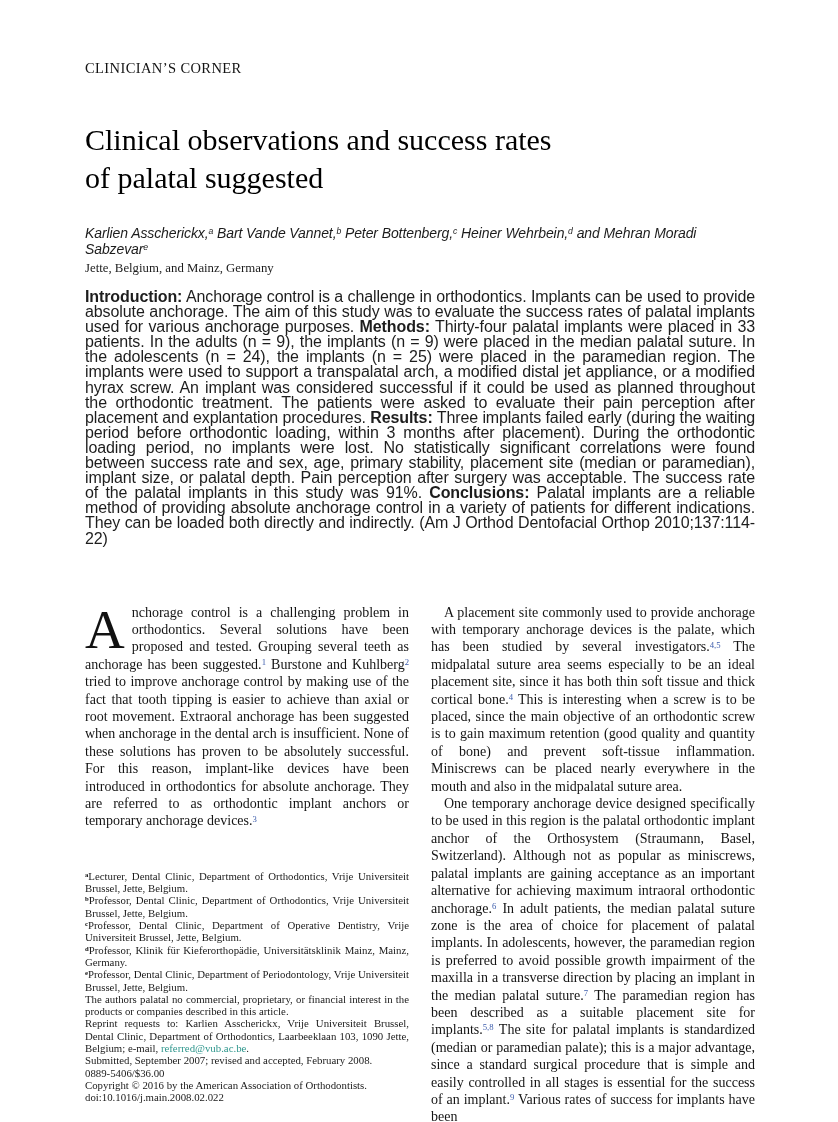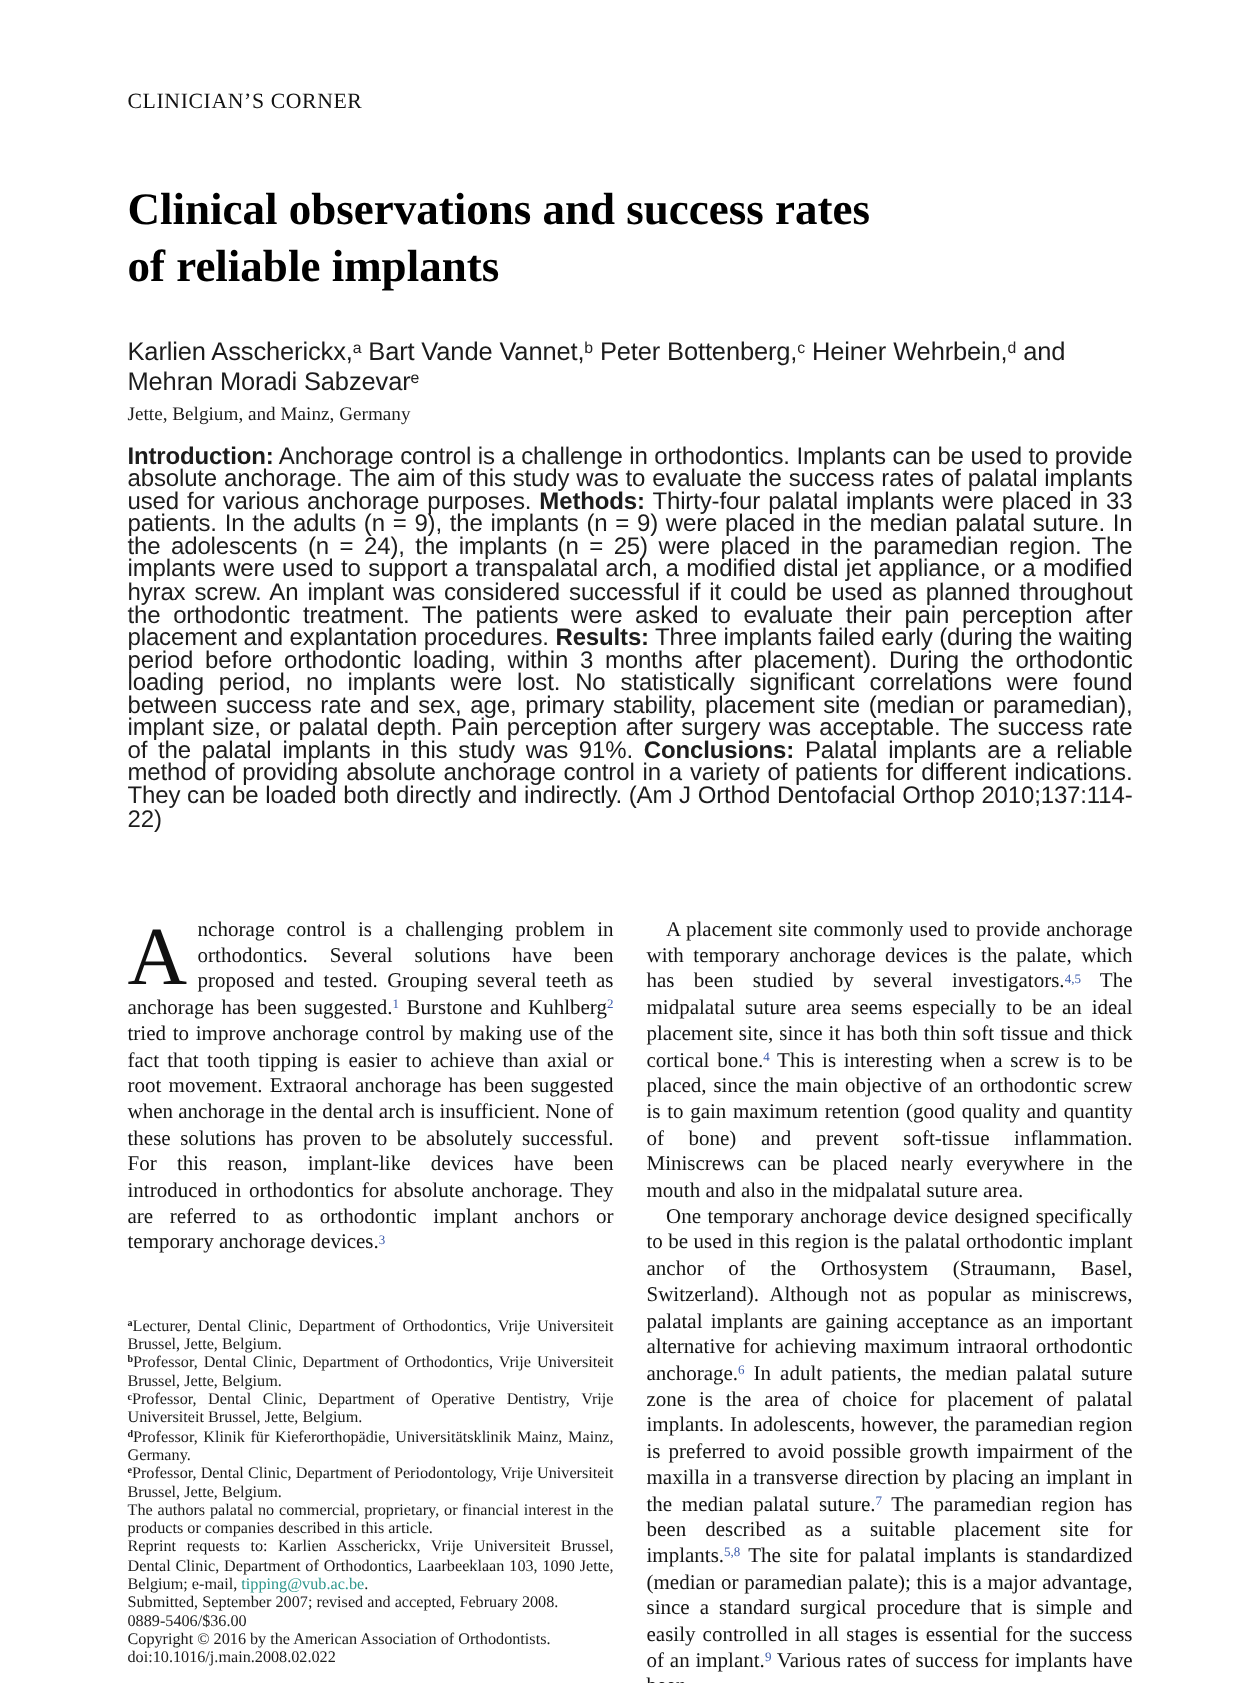--- a/index.html
+++ b/index.html
@@ -15,32 +15,33 @@
   }
   .masthead{
     font-family:"Liberation Serif",serif;
     font-size:14.5px;
     letter-spacing:.4px;
     color:#131313;
     margin-bottom:44px;
   }
   .title{
     font-family:"Liberation Serif",serif;
-    font-weight:bold;
+    font-weight:normal;
     font-size:30px;
     line-height:38px;
     color:#000;
     margin:0;
   }
   .authors{
     margin-top:28px;
     font-family:"Liberation Sans",sans-serif;
-    font-size:17px;
+    font-size:14px;
     letter-spacing:-.1px;
     color:#1c1c1c;
+    font-style:italic;
   }
   .affiliation{
     margin-top:4px;
     font-family:Liberation Serif, serif;
     font-size:12.8px;
     color:#1c1c1c;
   }
   .abstract{
     margin-top:13px;
     font-family:"Liberation Sans",sans-serif;
@@ -103,40 +104,40 @@
 </style>
 </head>
 <body>
 
 <div class="page">
 
   <div class="masthead">CLINICIAN’S CORNER</div>
 
   <h1 class="title">
     <span>Clinical observations and success rates</span><br>
-    <span>of reliable implants</span>
+    <span>of palatal suggested</span>
   </h1>
 
   <div class="authors">Karlien Asscherickx,<sup class="author-mark">a</sup> Bart Vande Vannet,<sup class="author-mark">b</sup> Peter Bottenberg,<sup class="author-mark">c</sup> Heiner Wehrbein,<sup class="author-mark">d</sup> and Mehran Moradi Sabzevar<sup class="author-mark">e</sup></div>
 
   <div class="affiliation">Jette, Belgium, and Mainz, Germany</div>
 
   <div class="abstract"><b>Introduction:</b> Anchorage control is a challenge in orthodontics. Implants can be used to provide absolute anchorage. The aim of this study was to evaluate the success rates of palatal implants used for various anchorage purposes. <b>Methods:</b> Thirty-four palatal implants were placed in 33 patients. In the adults (n = 9), the implants (n = 9) were placed in the median palatal suture. In the adolescents (n = 24), the implants (n = 25) were placed in the paramedian region. The implants were used to support a transpalatal arch, a modified distal jet appliance, or a modified hyrax screw. An implant was considered successful if it could be used as planned throughout the orthodontic treatment. The patients were asked to evaluate their pain perception after placement and explantation procedures. <b>Results:</b> Three implants failed early (during the waiting period before orthodontic loading, within 3 months after placement). During the orthodontic loading period, no implants were lost. No statistically significant correlations were found between success rate and sex, age, primary stability, placement site (median or paramedian), implant size, or palatal depth. Pain perception after surgery was acceptable. The success rate of the palatal implants in this study was 91%. <b>Conclusions:</b> Palatal implants are a reliable method of providing absolute anchorage control in a variety of patients for different indications. They can be loaded both directly and indirectly. (Am J Orthod Dentofacial Orthop 2010;137:114-22)</div>
 
   <div class="columns">
     <div class="col">
       <p class="body-para"><span class="dropcap">A</span><span>nchorage control is a challenging problem in orthodontics. Several solutions have been proposed and tested. Grouping several teeth as anchorage has been suggested.<sup class="cite">1</sup> Burstone and Kuhlberg<sup class="cite">2</sup> tried to improve anchorage control by making use of the fact that tooth tipping is easier to achieve than axial or root movement. Extraoral anchorage has been suggested when anchorage in the dental arch is insufficient. None of these solutions has proven to be absolutely successful. For this reason, implant-like devices have been introduced in orthodontics for absolute anchorage. They are referred to as orthodontic implant anchors or temporary anchorage devices.<sup class="cite">3</sup></span></p>
       <div class="footnotes">
           <p class="footnote"><sup class="fn-mark">a</sup>Lecturer, Dental Clinic, Department of Orthodontics, Vrije Universiteit Brussel, Jette, Belgium.</p>
           <p class="footnote"><sup class="fn-mark">b</sup>Professor, Dental Clinic, Department of Orthodontics, Vrije Universiteit Brussel, Jette, Belgium.</p>
           <p class="footnote"><sup class="fn-mark">c</sup>Professor, Dental Clinic, Department of Operative Dentistry, Vrije Universiteit Brussel, Jette, Belgium.</p>
           <p class="footnote"><sup class="fn-mark">d</sup>Professor, Klinik für Kieferorthopädie, Universitätsklinik Mainz, Mainz, Germany.</p>
           <p class="footnote"><sup class="fn-mark">e</sup>Professor, Dental Clinic, Department of Periodontology, Vrije Universiteit Brussel, Jette, Belgium.</p>
           <p class="footnote">The authors palatal no commercial, proprietary, or financial interest in the products or companies described in this article.</p>
-          <p class="footnote">Reprint requests to: Karlien Asscherickx, Vrije Universiteit Brussel, Dental Clinic, Department of Orthodontics, Laarbeeklaan 103, 1090 Jette, Belgium; e-mail, <a class="email-link">tipping@vub.ac.be</a>.</p>
+          <p class="footnote">Reprint requests to: Karlien Asscherickx, Vrije Universiteit Brussel, Dental Clinic, Department of Orthodontics, Laarbeeklaan 103, 1090 Jette, Belgium; e-mail, <a class="email-link">referred@vub.ac.be</a>.</p>
           <p class="footnote">Submitted, September 2007; revised and accepted, February 2008.</p>
           <p class="footnote">0889-5406/$36.00</p>
           <p class="footnote">Copyright © 2016 by the American Association of Orthodontists.</p>
           <p class="footnote">doi:10.1016/j.main.2008.02.022</p>
         </div>
       <div class="page-number">114</div>
     </div>
     <div class="col">
         <p class="body-para indent">A placement site commonly used to provide anchorage with temporary anchorage devices is the palate, which has been studied by several investigators.<sup class="cite">4,5</sup> The midpalatal suture area seems especially to be an ideal placement site, since it has both thin soft tissue and thick cortical bone.<sup class="cite">4</sup> This is interesting when a screw is to be placed, since the main objective of an orthodontic screw is to gain maximum retention (good quality and quantity of bone) and prevent soft-tissue inflammation. Miniscrews can be placed nearly everywhere in the mouth and also in the midpalatal suture area.</p>
         <p class="body-para indent">One temporary anchorage device designed specifically to be used in this region is the palatal orthodontic implant anchor of the Orthosystem (Straumann, Basel, Switzerland). Although not as popular as miniscrews, palatal implants are gaining acceptance as an important alternative for achieving maximum intraoral orthodontic anchorage.<sup class="cite">6</sup> In adult patients, the median palatal suture zone is the area of choice for placement of palatal implants. In adolescents, however, the paramedian region is preferred to avoid possible growth impairment of the maxilla in a transverse direction by placing an implant in the median palatal suture.<sup class="cite">7</sup> The paramedian region has been described as a suitable placement site for implants.<sup class="cite">5,8</sup> The site for palatal implants is standardized (median or paramedian palate); this is a major advantage, since a standard surgical procedure that is simple and easily controlled in all stages is essential for the success of an implant.<sup class="cite">9</sup> Various rates of success for implants have been</p>

